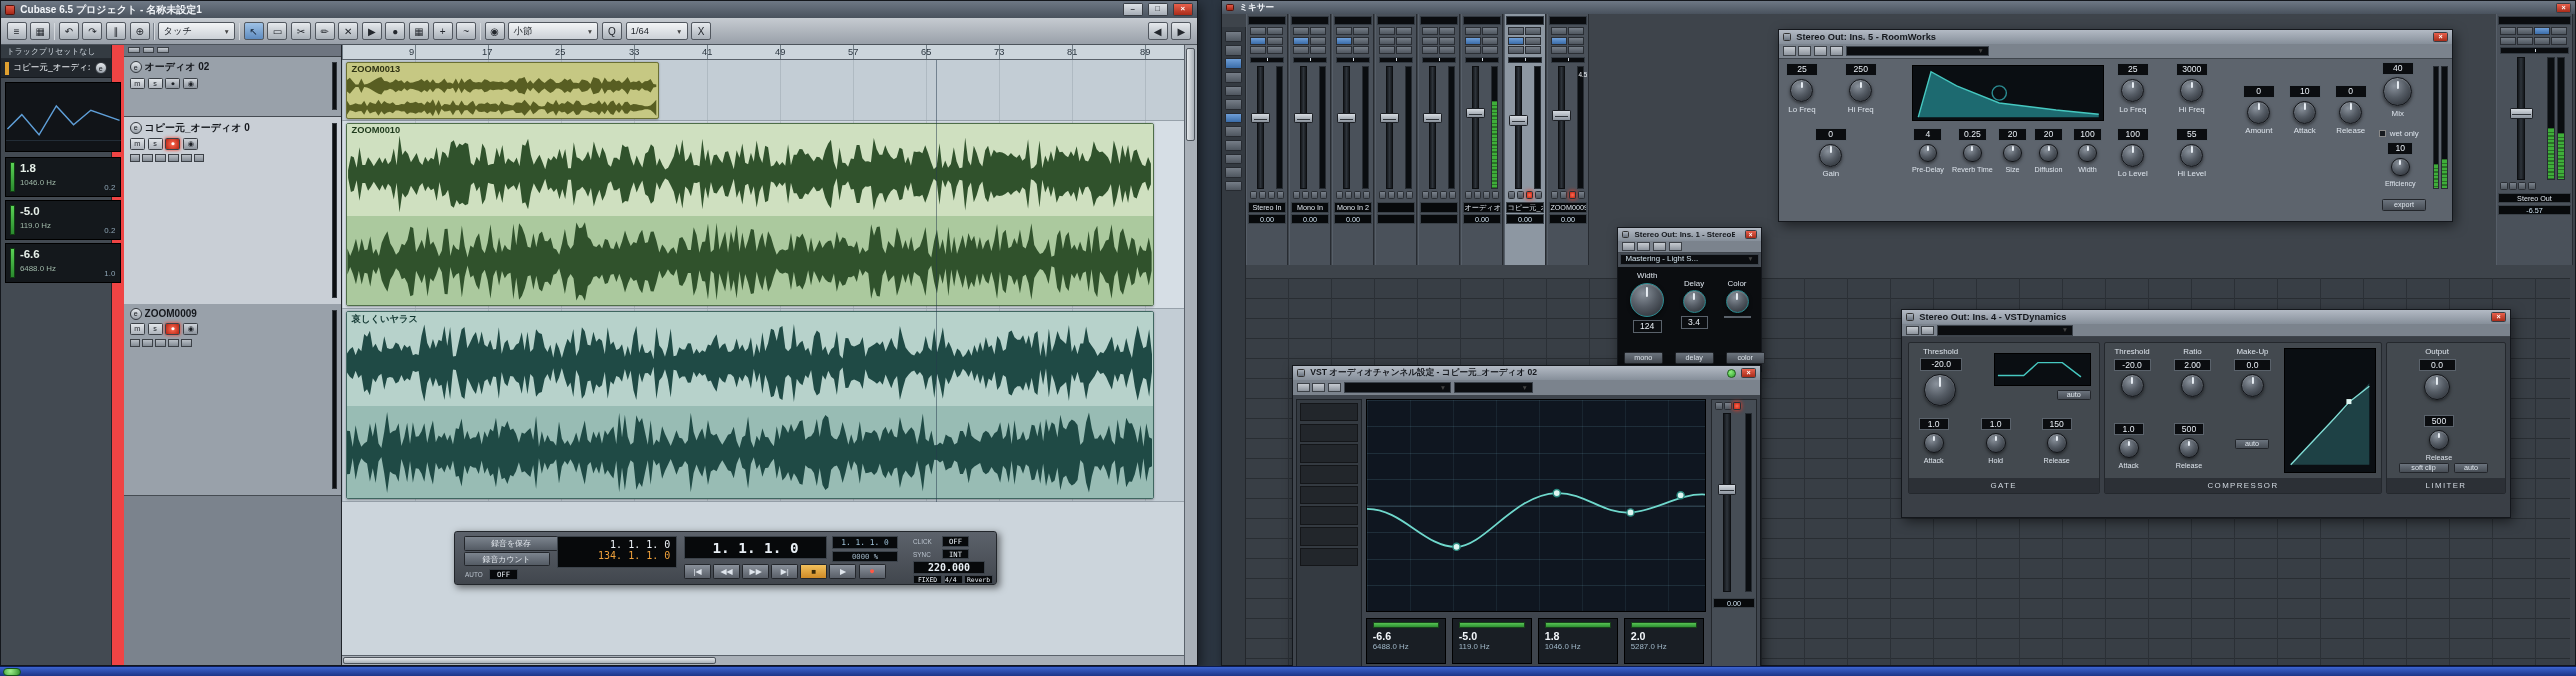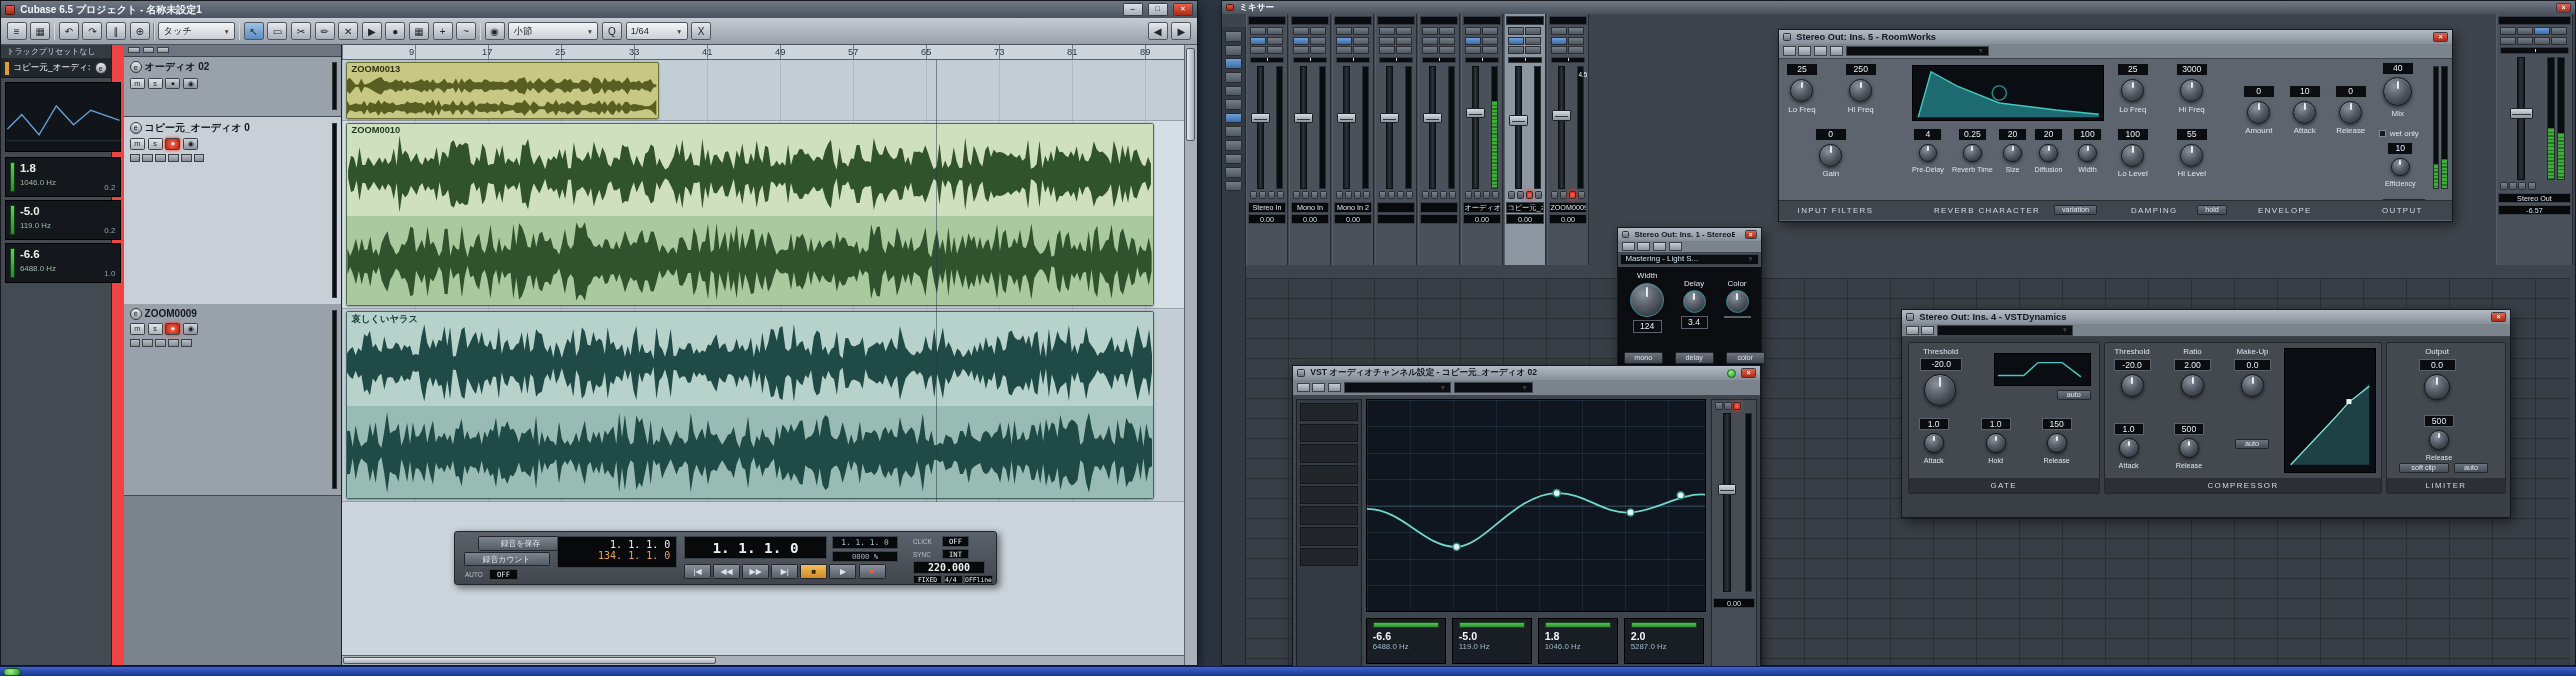--- a/index.html
+++ b/index.html
@@ -363,21 +363,21 @@
       <div class="cursor" style="left:594px;top:15px;height:442px"></div>
       <div class="hscroll">
           <div class="hthumb"></div>
         </div>
     </div>
     <div class="vscroll">
         <div class="vthumb"></div>
       </div>
 
     <div class="transport">
-      <div class="tr-sm" style="left:23px;top:4.3px;width:85px">録音を保存</div>
+      <div class="tr-sm" style="left:9px;top:4.3px;width:94px">録音を保存</div>
       <div class="tr-sm" style="left:8.6px;top:20px;width:86px">録音カウント</div>
       <span class="lbl abs" style="left:10px;top:39px">AUTO</span>
       <div class="disp abs" style="left:34px;top:37px;width:29px;height:10.7px;font-size:7.2px;text-align:center">OFF</div>
 
       <div class="disp abs" style="left:102px;top:4.3px;width:120px;height:31.5px;padding:2.1px 5.7px">
         <div style="font-size:10px;color:#eef3f8;text-align:right">1. 1. 1. 0</div>
         <div style="font-size:10px;color:#f0a23c;text-align:right">134. 1. 1. 0</div>
       </div>
 
       <div class="disp abs" style="left:229px;top:4.3px;width:143px;height:23px;display:flex;align-items:center;justify-content:center;font-size:14.3px;font-weight:bold">1. 1. 1. 0</div>
@@ -394,21 +394,21 @@
         <span class="trbtn rec">●</span>
       </div>
 
       <span class="lbl abs" style="left:458px;top:6.4px">CLICK</span>
       <div class="disp abs" style="left:487px;top:4.3px;width:27px;height:10.7px;font-size:7.2px;text-align:center">OFF</div>
       <span class="lbl abs" style="left:458px;top:18.6px">SYNC</span>
       <div class="disp abs" style="left:487px;top:16.5px;width:27px;height:10.7px;font-size:7.2px;text-align:center">INT</div>
       <div class="disp abs" style="left:458px;top:29px;width:72px;height:13px;font-size:10px;font-weight:bold;display:flex;align-items:center;justify-content:center">220.000</div>
       <div class="disp abs" style="left:458px;top:43px;width:29px;height:9.3px;font-size:6.4px;text-align:center">FIXED</div>
       <div class="disp abs" style="left:489px;top:43px;width:18.6px;height:9.3px;font-size:6.4px;text-align:left">4/4</div>
-      <div class="disp abs" style="left:509px;top:43px;width:29px;height:9.3px;font-size:6.4px;text-align:center">OFFline</div>
+      <div class="disp abs" style="left:509px;top:43px;width:29px;height:9.3px;font-size:6.4px;text-align:center">Reverb</div>
     </div>
   </div>
 
   <div class="window" style="left:1221px;top:0;width:1355px;height:666px;z-index:15;background:#3e444b">
     <div class="titlebar" style="height:13px;font-size:8.6px">
       <span class="tb-icon" style="width:7.9px;height:7.9px"></span>
       <span>ミキサー</span>
       <span class="tb-spacer"></span>
       <span class="wbtn close" style="width:14.3px;height:10px;line-height:8.6px;font-size:7.2px">×</span>
     </div>
@@ -802,29 +802,20 @@
         </div>
       <div class="pbtn abs" style="left:603px;top:140px;width:44px;height:11.5px">export</div>
 
       <div class="abs" style="right:4.3px;top:7.2px;width:6.4px;height:123px;background:#0a0d10;border:0.7px solid #272c32">
           <div class="mfill" style="height:24%"></div>
         </div>
       <div class="abs" style="right:13px;top:7.2px;width:6.4px;height:123px;background:#0a0d10;border:0.7px solid #272c32">
           <div class="mfill" style="height:20%"></div>
         </div>
 
-      <div class="abs" style="left:0;right:0;top:141px;height:20px;background:#40464e;border-top:0.7px solid #2a2e33">
-        <span class="seclabel" style="left:18.6px;top:5px">INPUT FILTERS</span>
-        <span class="seclabel" style="left:155px;top:5px">REVERB CHARACTER</span>
-        <span class="pbtn abs" style="left:275px;top:3.6px;width:43px;height:10.7px">variation</span>
-        <span class="seclabel" style="left:352px;top:5px">DAMPING</span>
-        <span class="pbtn abs" style="left:418px;top:3.6px;width:30px;height:10.7px">hold</span>
-        <span class="seclabel" style="left:479px;top:5px">ENVELOPE</span>
-        <span class="seclabel" style="left:603px;top:5px">OUTPUT</span>
-      </div>
     </div>
   </div>
 
   <div class="window" style="left:1617px;top:227px;width:145px;height:145px;z-index:40;background:#464c54">
     <div class="titlebar light" style="height:13px;font-size:7.9px">
       <span class="tb-icon gray" style="width:7.2px;height:7.2px"></span>
       <span style="overflow:hidden;white-space:nowrap">Stereo Out: Ins. 1 - StereoE...</span>
       <span class="tb-spacer"></span>
       <span class="wbtn close" style="width:13px;height:9.3px;line-height:7.9px;font-size:6.4px">×</span>
     </div>

